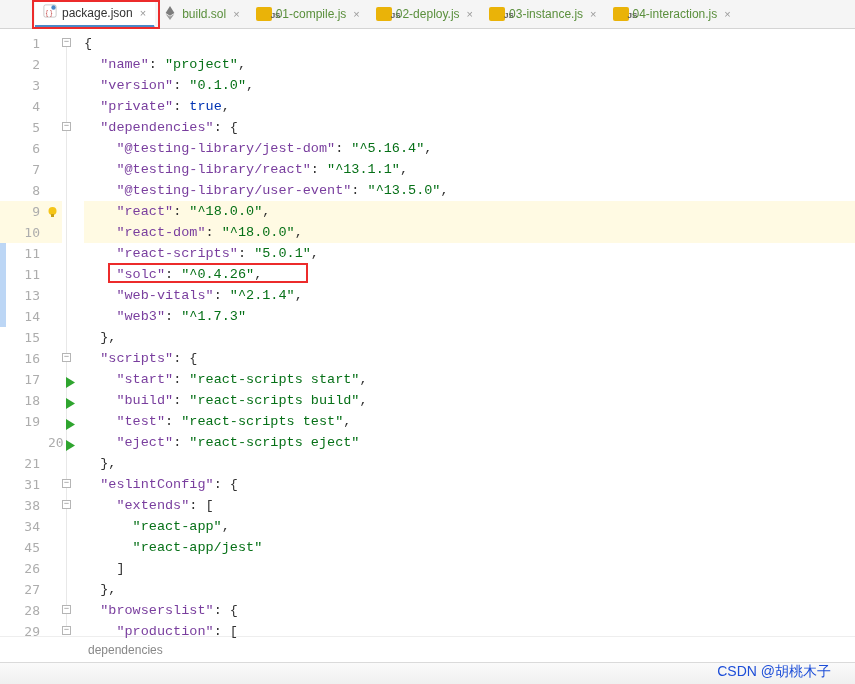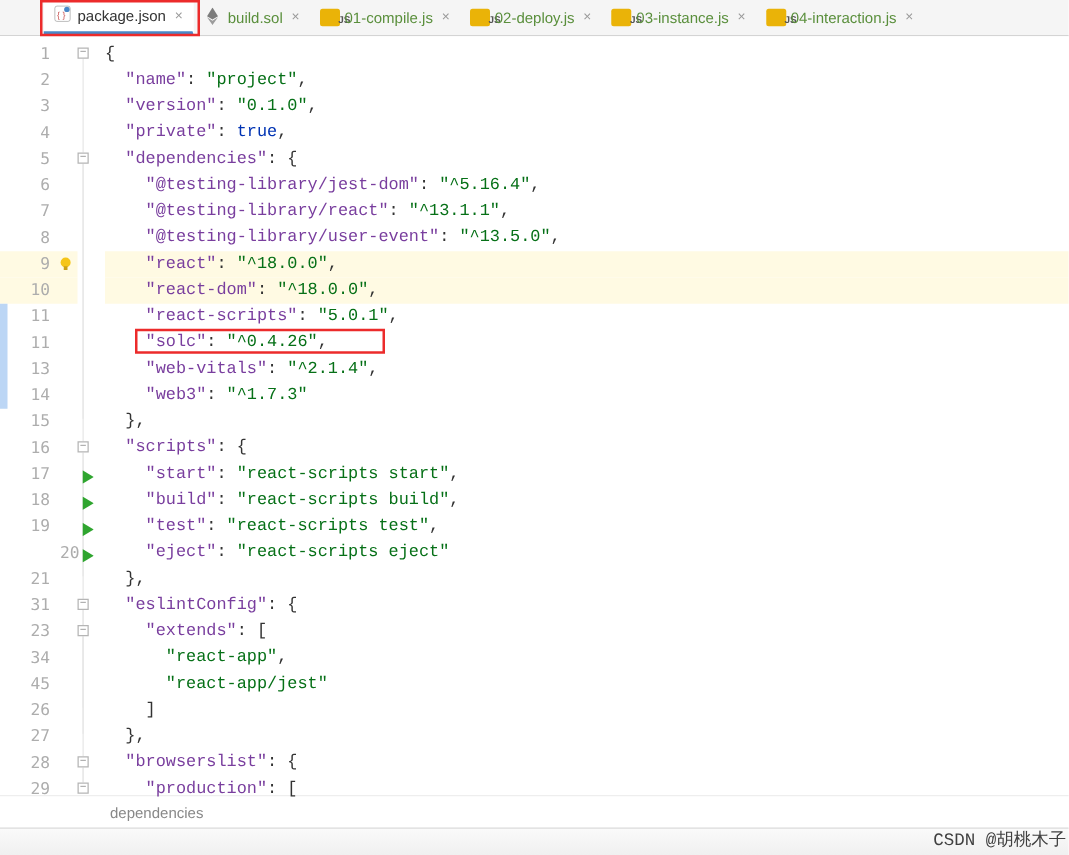--- a/index.html
+++ b/index.html
@@ -24,21 +24,21 @@
 .gutter-mark-warn { position: absolute; right: 3px; top: 3px; width: 13px; height: 13px; }
 .arrow-run { position: absolute; left: -16px; top: 4px; }
 .punct { color: #333; }
 .key { color: #793e9e; }
 .str { color: #067017; }
 .kw { color: #0033b3; }
 .red-box-tab { position: absolute; left: 32px; top: 0; width: 128px; height: 29px; border: 2px solid #ec2b2b; pointer-events: none; z-index: 5; }
 .red-box-line { position: absolute; height: 20px; border: 2px solid #ec2b2b; pointer-events: none; z-index: 5; }
 .sel-stripe { position: absolute; left: 0; width: 6px; background: #bcd6f5; z-index: 2; }
 .breadcrumb { height: 26px; line-height: 26px; padding-left: 88px; font-size: 12px; color: #888; border-top: 1px solid #eee; background: #fff; }
-.watermark { position: absolute; right: 2px; bottom: 3px; font-size: 14px; color: #404040; z-index: 10; font-family: Liberation Mono, monospace; }
+.watermark { position: absolute; right: 24px; bottom: 3px; font-size: 14px; color: #1d4ed8; z-index: 10; }
 .bottom-edge { position: absolute; bottom: 0; left: 0; right: 0; height: 22px; background: linear-gradient(#fafafa, #f0f0f0); border-top: 1px solid #dadada; }
 .js-badge { display:inline-flex; width:14px; height:14px; background:#eab308; color:#555; font-size:8px; font-weight:bold; align-items:flex-end; justify-content:flex-start; padding:0 1px 1px 15px; border-radius:2px; line-height:1; }
 .json-badge svg { width:14px; height:14px; }
 .eth-badge svg { width:12px; height:14px; }
 .gutter .ln-hl { background:#fffae3; }
 .gutter-edge { position:absolute; top:0; bottom:0; right:0; width:1px; }
 </style>
 </head>
 <body>
 
@@ -118,21 +118,21 @@
       <div class="line">13</div>
       <div class="line">14</div>
       <div class="line">15</div>
       <div class="line">16</div>
       <div class="line" style="position: relative;">17</div>
       <div class="line" style="position: relative;">18</div>
       <div class="line" style="position: relative; padding-left: 15px;">19</div>
       <div class="line" style="position: relative; padding-left: 48px;">20</div>
       <div class="line">21</div>
       <div class="line">31</div>
-      <div class="line">23</div>
+      <div class="line">38</div>
       <div class="line">34</div>
       <div class="line">45</div>
       <div class="line">26</div>
       <div class="line">27</div>
       <div class="line">28</div>
       <div class="line">29</div>
     </div>
   <div class="code-area" id="code-area">
     <div class="fold-col" id="fold-col" style="position: absolute; left: -2px; top: 0px; bottom: 0px;">
         <div class="fold-line" style="top: 16px; height: 584px;"></div>

